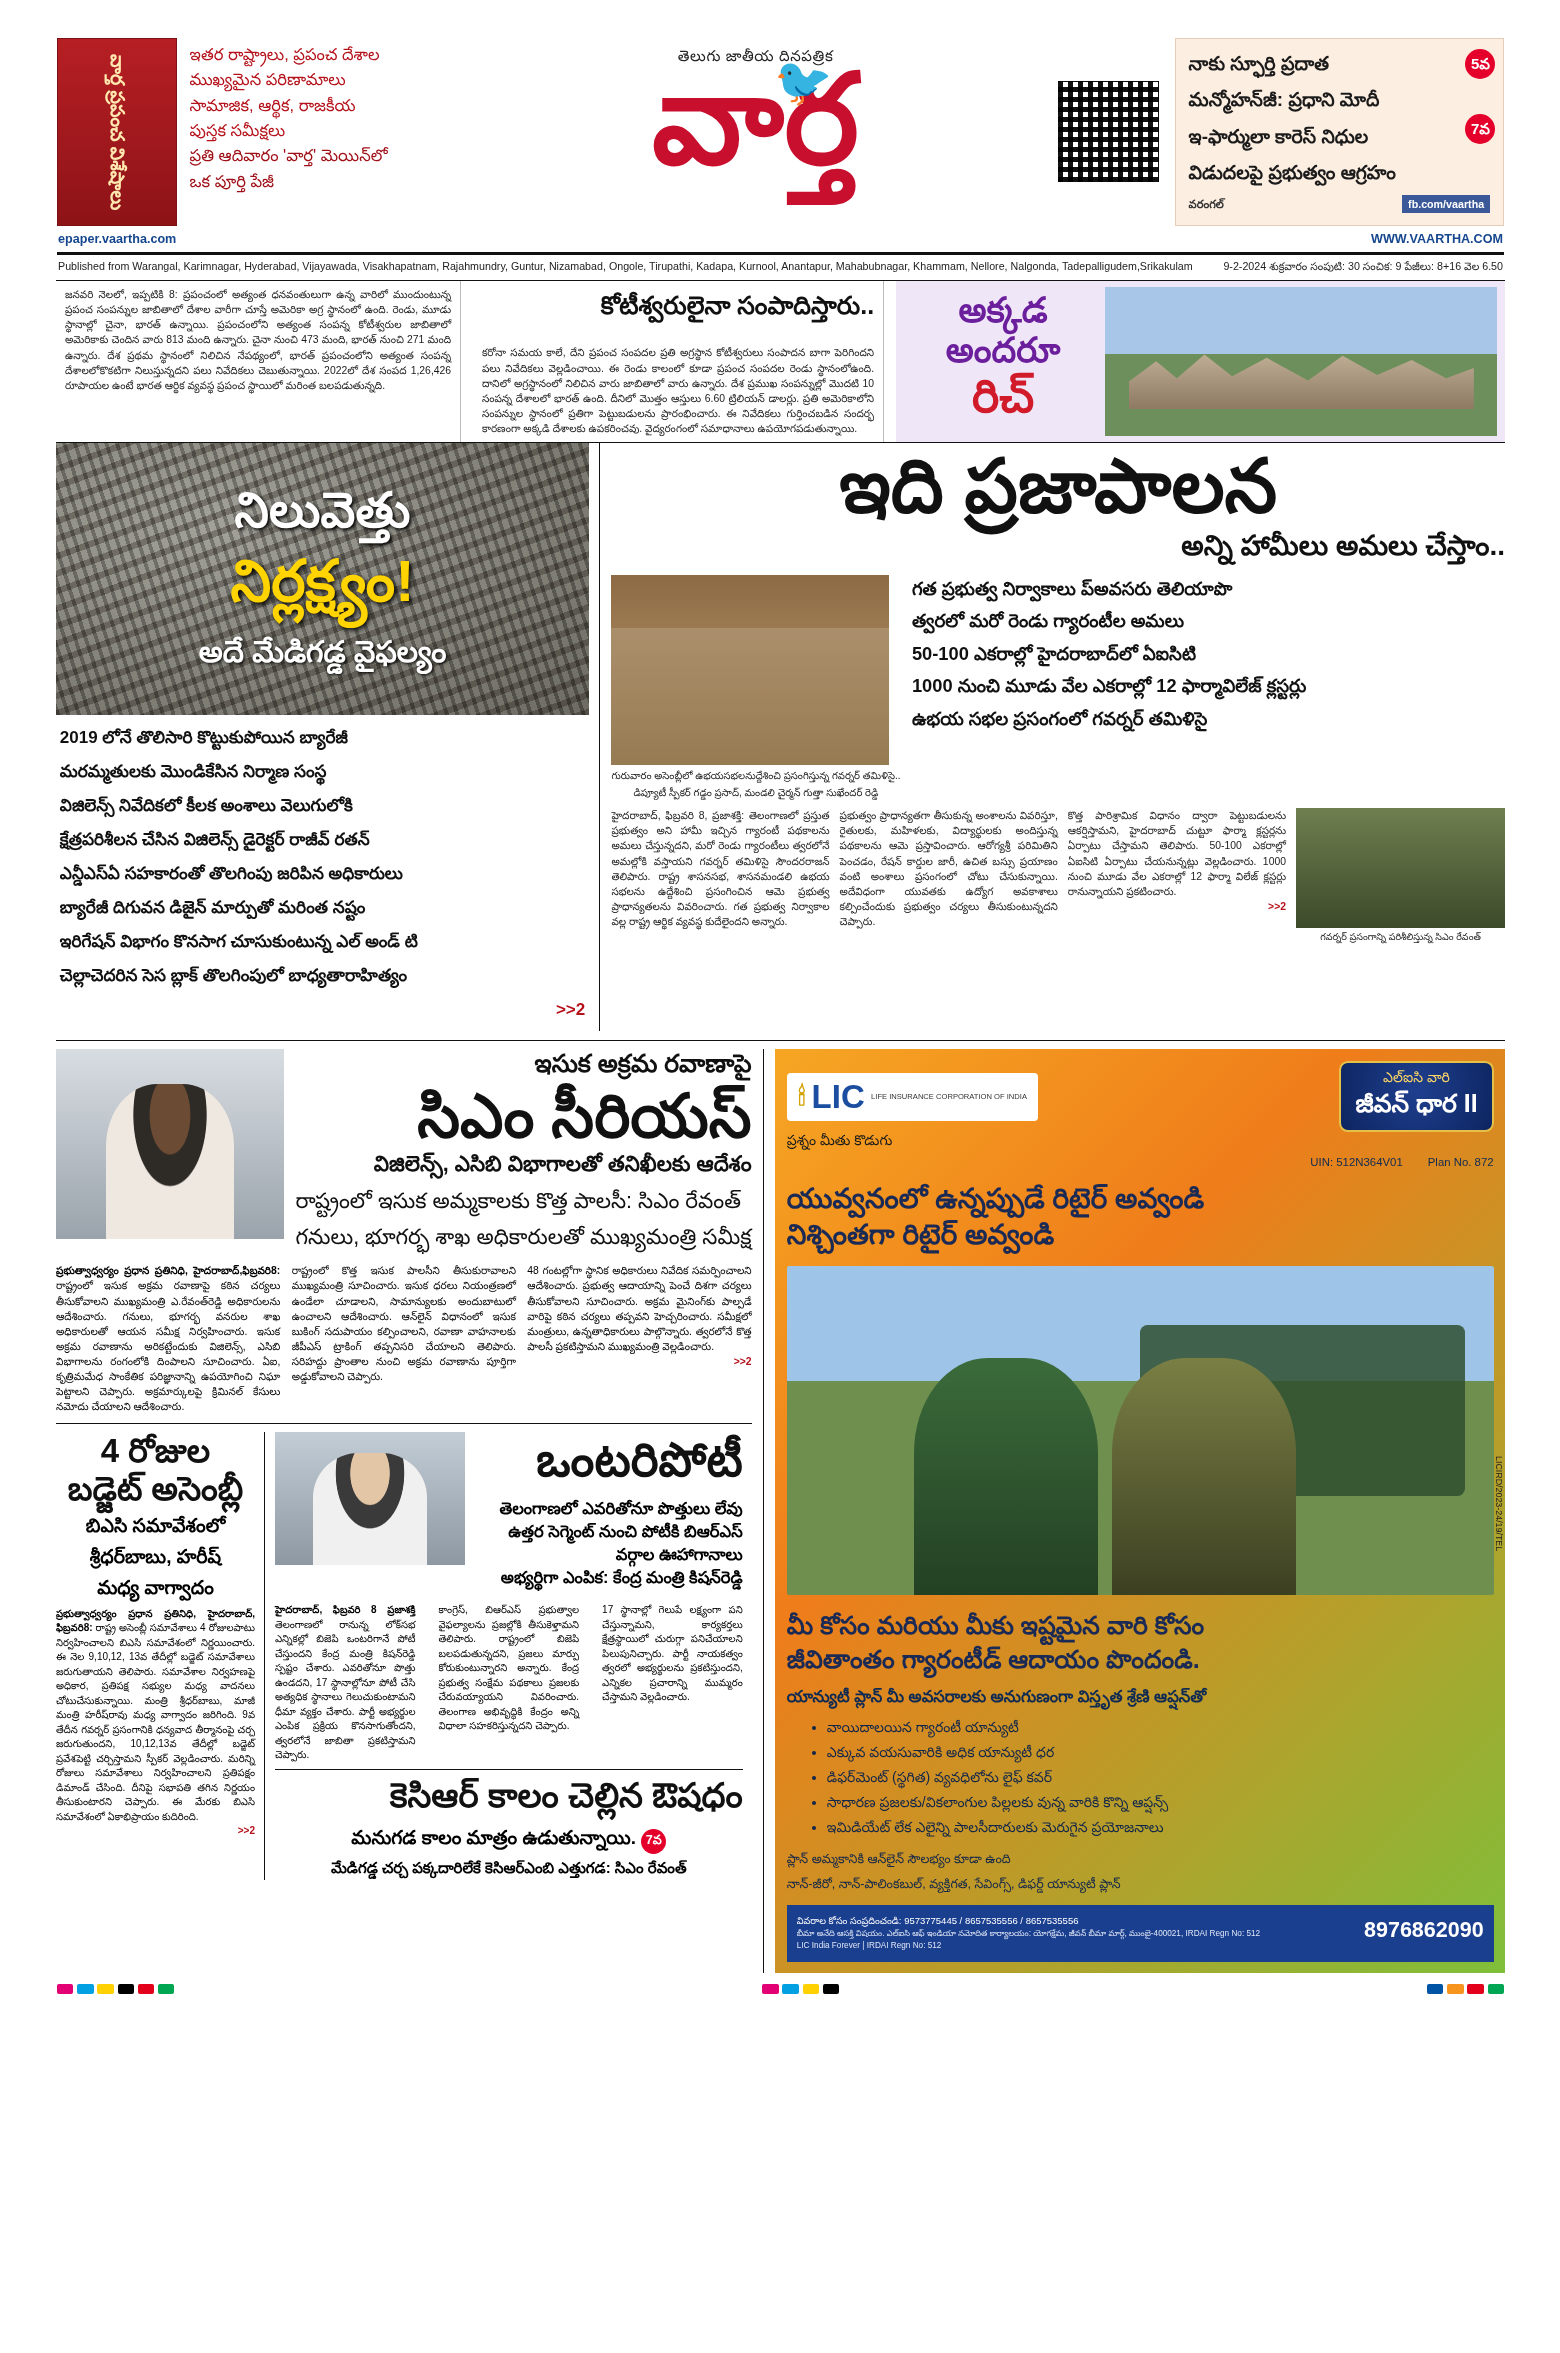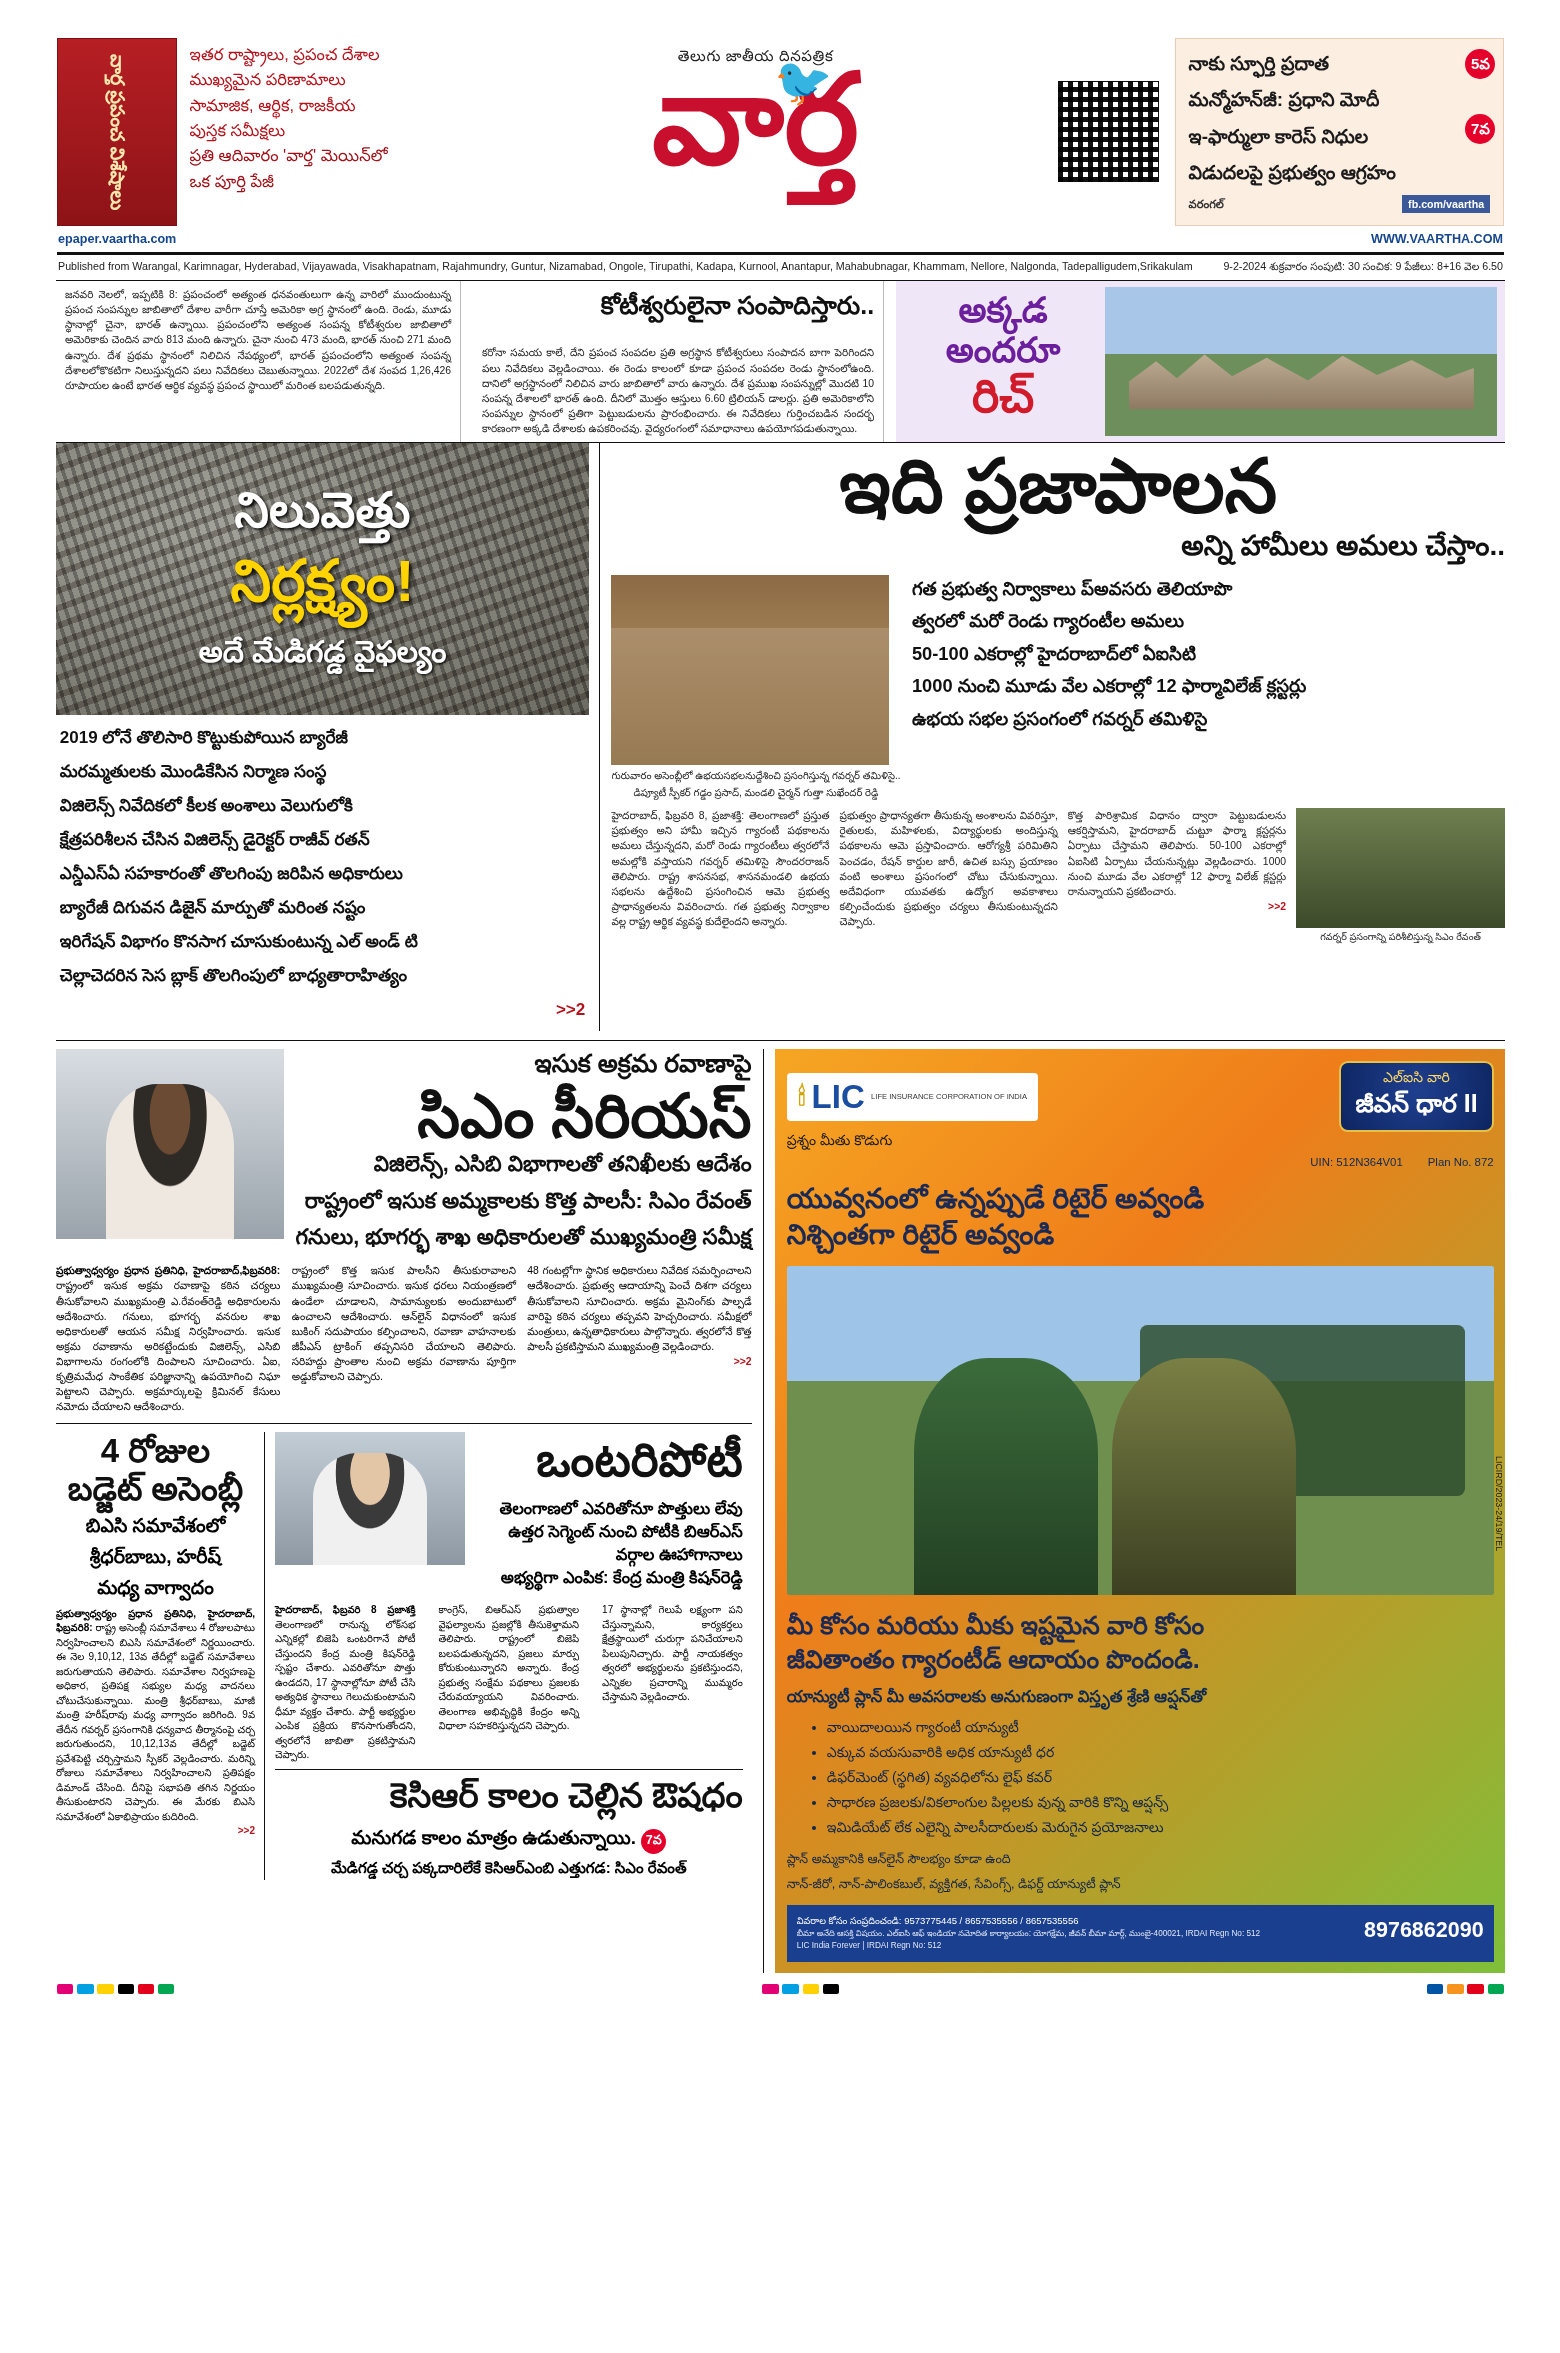--- a/index.html
+++ b/index.html
@@ -287,21 +287,21 @@
   .cm-photo { width: 228px; height: 190px; background: linear-gradient(180deg,#d8dde2,#9aa3ab); position:relative; overflow:hidden;}
   .cm-photo::after{
     content:""; position:absolute; left:22%; top:18%; width:56%; height:82%;
     background: radial-gradient(ellipse at 50% 20%, #6b4b33 0 22%, #2e2a26 23% 40%, #efe8e0 41% 100%);
     border-radius: 40% 40% 0 0;
   }
   .cm-head-wrap { flex:1; text-align:right; }
   .cm-k { font-size: 25px; font-weight:bold; color:#111; }
   .cm-h { font-size: 61px; font-weight:bold; color:#111; line-height:1.05; }
   .cm-s { font-size: 21.5px; font-weight:bold; color:#111; margin-top: 3.8px;}
-  .cm-s2 { font-size: 21.5px; font-weight:bold; color:#111; margin-top: 7.6px; text-align:right;}
+  .cm-s2 { font-size: 21.5px; font-weight:normal; color:#111; margin-top: 7.6px; text-align:left;}
   .cm-cols { display:flex; gap: 11.4px; margin-top: 8.9px;}
   .cm-cols .c { flex:1; font-size:10.4px; line-height:1.45; text-align:justify; }
 
   
   .lic-ad {
     background: linear-gradient(135deg,#f6a623 0%, #ef7d1a 35%, #7fbf3a 100%);
     min-height: 790px;
     position: relative;
     padding: 11.4px;
     color: #fff;

